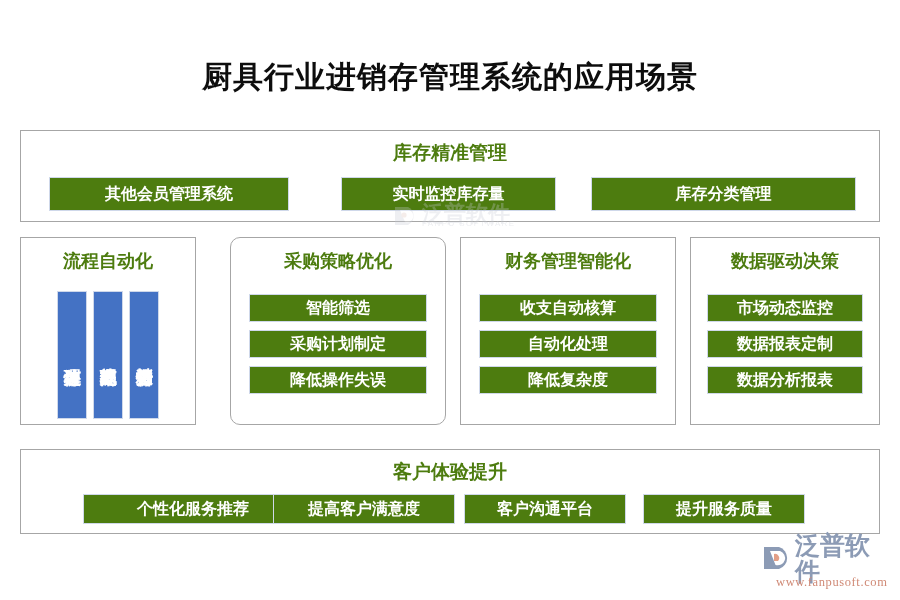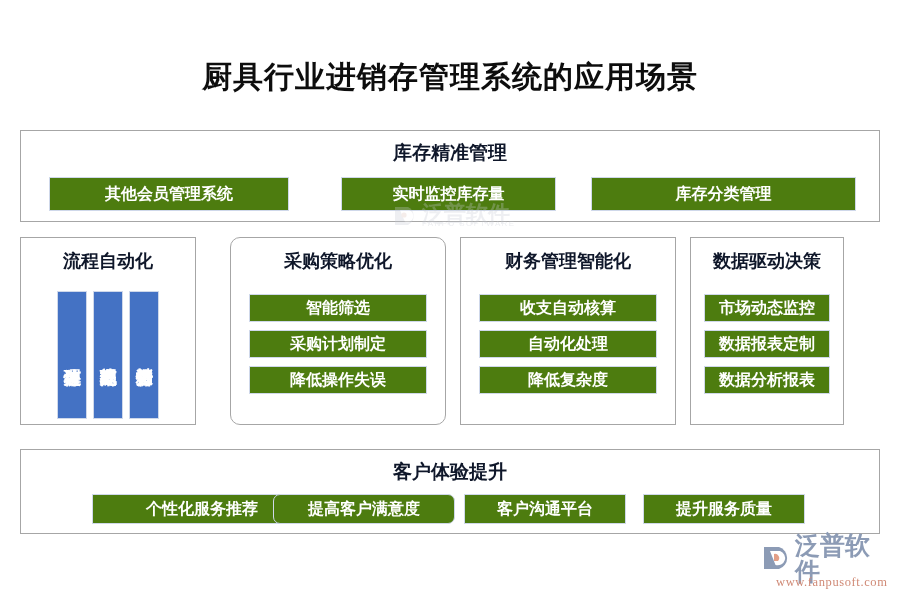--- a/index.html
+++ b/index.html
@@ -33,21 +33,21 @@
   .panel {
     position: absolute;
     background: #ffffff;
     border: 1px solid #a6a6a6;
     box-sizing: border-box;
   }
   .panel-title {
     text-align: center;
     font-size: 18px;
     font-weight: bold;
-    color: #0f172a;
+    color: #4d7c0f;
     line-height: 24px;
   }
 
   
   .chip {
     background: #4d7c0f;
     border: 1px solid #cfd8ea;
     color: #ffffff;
     font-weight: bold;
     display: flex;
@@ -82,21 +82,21 @@
   }
   .top-row .chip.c0 { left: 28px;  width: 240px; }
   .top-row .chip.c1 { left: 320px; width: 215px; }
   .top-row .chip.c2 { left: 570px; width: 265px; }
 
   
   .col-panel { top: 237px; height: 188px; }
   #panel-process   { left: 20px;  width: 176px; }
   #panel-purchase  { left: 230px; width: 216px; border-radius: 10px; }
   #panel-finance   { left: 460px; width: 216px; }
-  #panel-data      { left: 690px; width: 154px; }
+  #panel-data      { left: 690px; width: 190px; }
 
   .col-panel .panel-title {
     margin-top: 11px;
     font-size: 18px;
   }
 
   
   .chip-stack {
     position: absolute;
     left: 0;
@@ -159,22 +159,22 @@
     left: 0;
     top: 44px;
     width: 860px;
     height: 30px;
   }
   .bottom-row .chip {
     position: absolute;
     height: 30px;
     font-size: 16px;
   }
-  .bottom-row .chip.b0 { left: 71px;  width: 220px; }
-  .bottom-row .chip.b1 { left: 252px; width: 182px; border-radius: 7px; }
+  .bottom-row .chip.b0 { left: 62px;  width: 220px; }
+  .bottom-row .chip.b1 { left: 252px; width: 182px; }
   .bottom-row .chip.b2 { left: 443px; width: 162px; }
   .bottom-row .chip.b3 { left: 622px; width: 162px; }
 
   
   .watermark {
     position: absolute;
     left: 392px;
     top: 193px;
     width: 180px;
     height: 42px;

